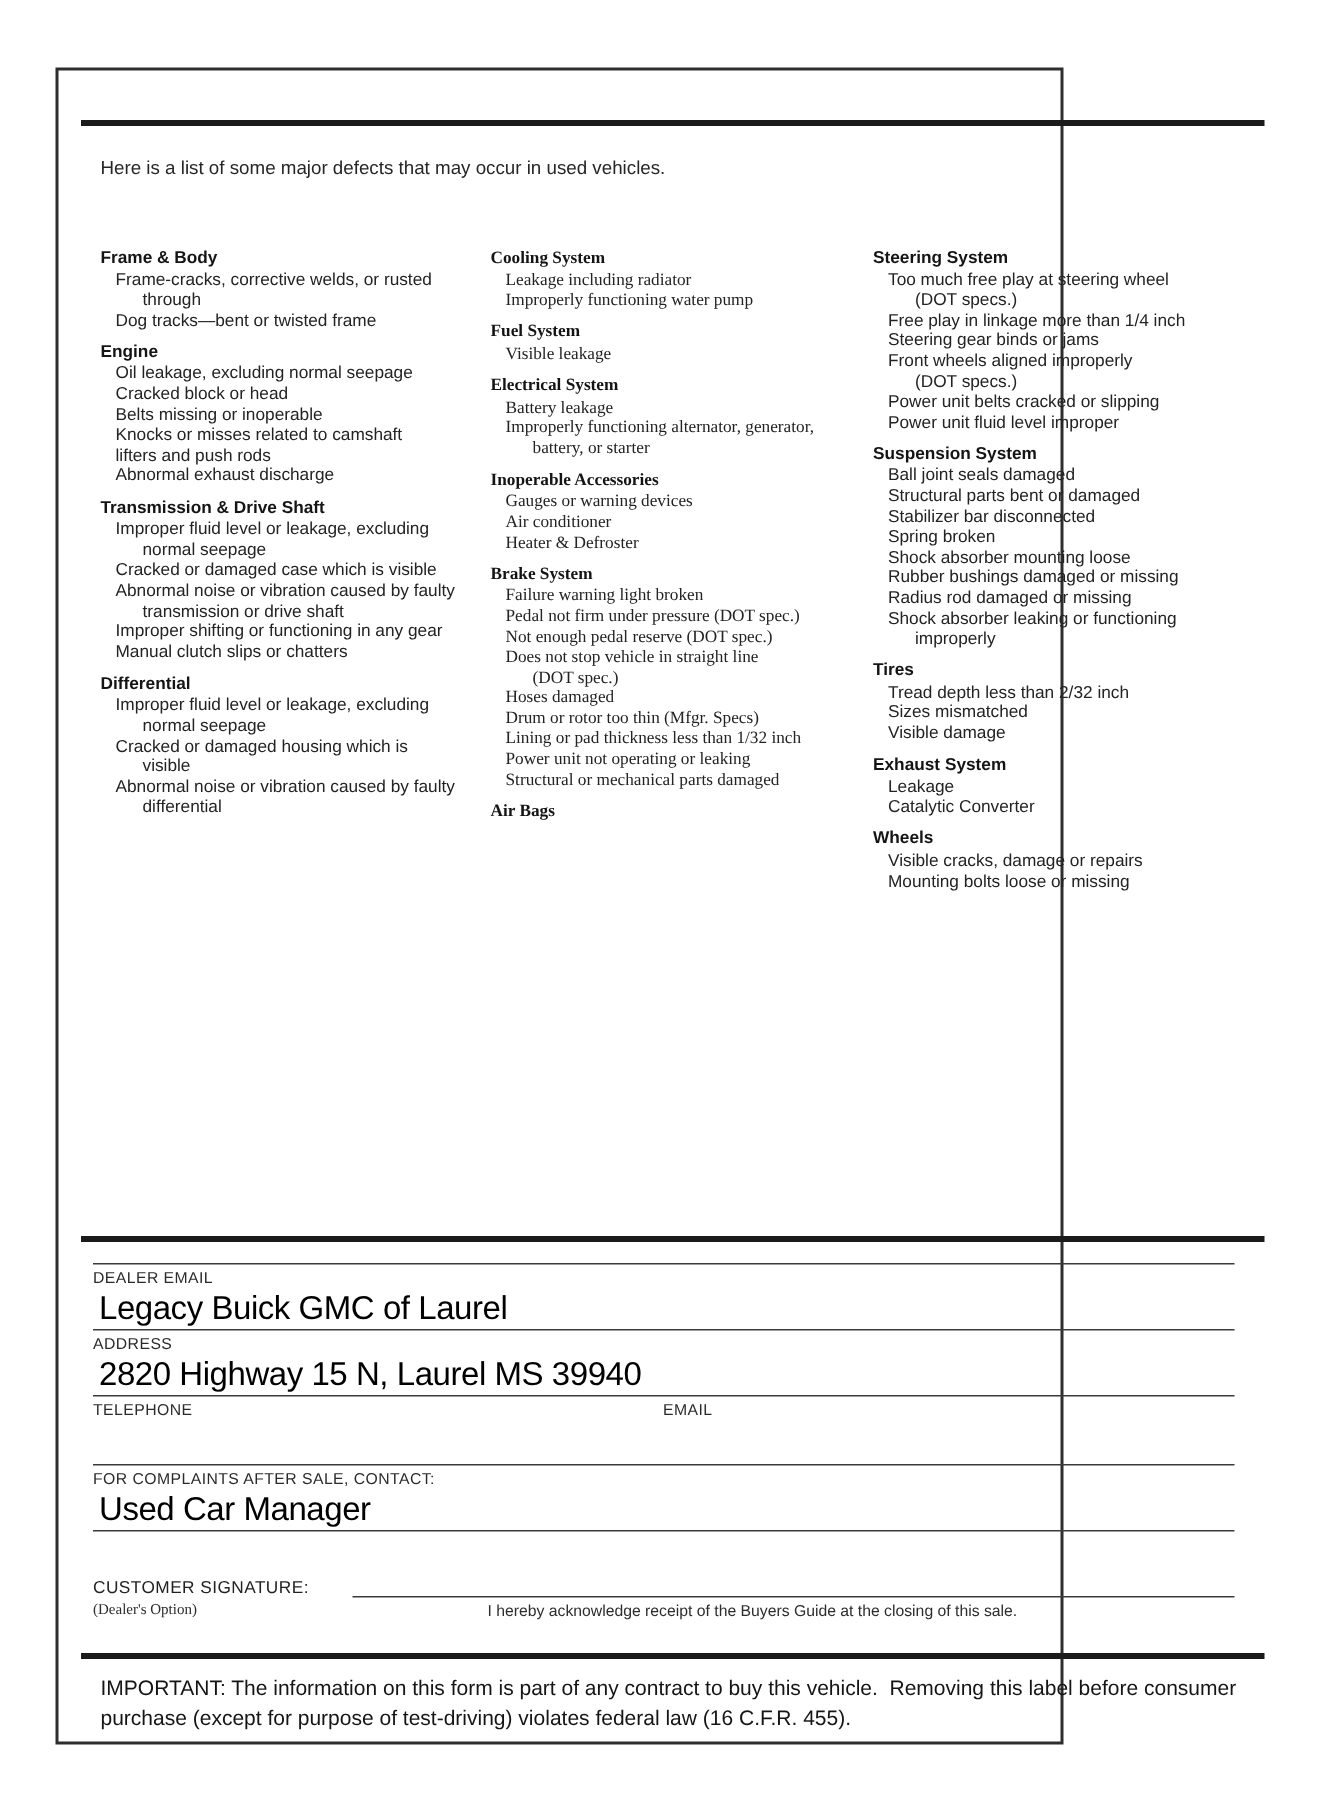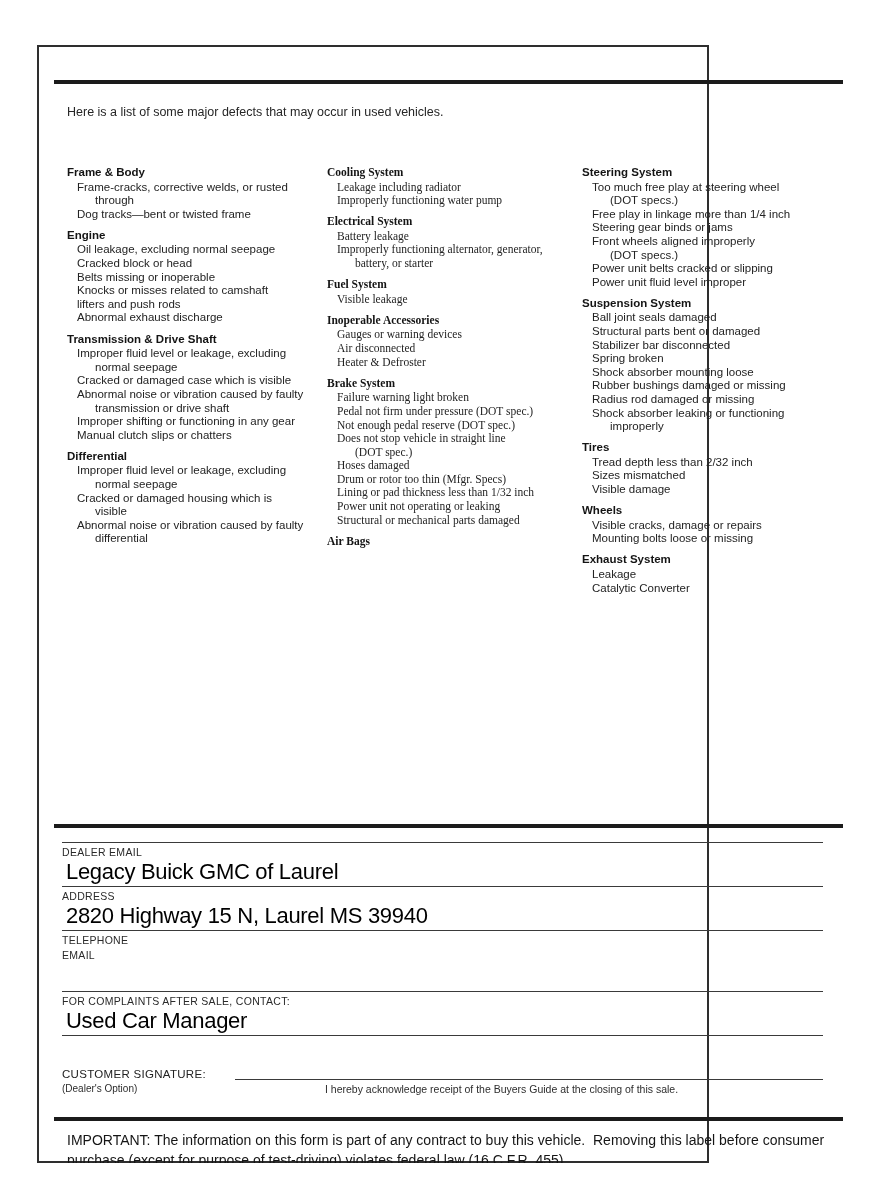--- a/index.html
+++ b/index.html
@@ -61,32 +61,32 @@
     color:#2a2a2a;
     padding:3px 0 0 8px;
     height:15px;
   }
   .fvalue {
     font-size:22px; letter-spacing:-0.3px;
     color:#000000;
     padding:1px 0 3px 12px;
     height:28px;
   }
-  .dual-row { display:flex; padding-left:8px;flex-direction:column; }
+  .dual-row { display:flex; padding-left:8px; }
   .dual-row .flabel { padding-left:0; }
   .dual-row .cell-tel { width:380px; }
   .empty-row { height:30px; }
   .sig-row {
     display:flex; align-items:flex-end;
     margin:24px 20px 0 8px; height:20px;gap:24px;
   }
   .sig-label { font-size:11.5px; letter-spacing:0.3px; color:#222; white-space:nowrap; }
   .sig-line { flex:1; border-bottom:1.4px solid #3a3a3a; margin-left:5px; height:14px; }
   .note-row { display:flex; margin:3px 20px 0 8px; height:16px; }
-  .note-opt { width:263px; font-size:10px; color:#2d2d2d; }
+  .note-opt { width:263px; font-size:10px; color:#2d2d2d;font-family:Liberation Serif, serif; }
   .note-ack { font-size:10.5px; color:#2d2d2d; }
   .bar.bottom { margin-top:18px; }
   .important {
     margin:9px 20px 0 13px; width:772px;
     font-size:14px; line-height:20px; color:#151515;
   }
   .important b { font-weight:normal; }
   .important .txt { white-space:pre-wrap; }
 </style>
 </head>
@@ -135,33 +135,33 @@
           <div class="item wrap">differential</div>
         </div>
       </div>
       <div class="col">
         <div class="section">
           <div class="sec-title">Cooling System</div>
           <div class="item">Leakage including radiator</div>
           <div class="item">Improperly functioning water pump</div>
         </div>
         <div class="section">
+          <div class="sec-title">Fuel System</div>
+          <div class="item">Visible leakage</div>
+        </div>
+        <div class="section">
           <div class="sec-title">Electrical System</div>
           <div class="item">Battery leakage</div>
           <div class="item">Improperly functioning alternator, generator,</div>
           <div class="item wrap">battery, or starter</div>
         </div>
         <div class="section">
-          <div class="sec-title">Fuel System</div>
-          <div class="item">Visible leakage</div>
-        </div>
-        <div class="section">
           <div class="sec-title">Inoperable Accessories</div>
           <div class="item">Gauges or warning devices</div>
-          <div class="item">Air disconnected</div>
+          <div class="item">Air conditioner</div>
           <div class="item">Heater &amp; Defroster</div>
         </div>
         <div class="section">
           <div class="sec-title">Brake System</div>
           <div class="item">Failure warning light broken</div>
           <div class="item">Pedal not firm under pressure (DOT spec.)</div>
           <div class="item">Not enough pedal reserve (DOT spec.)</div>
           <div class="item">Does not stop vehicle in straight line</div>
           <div class="item wrap">(DOT spec.)</div>
           <div class="item">Hoses damaged</div>
@@ -198,28 +198,28 @@
           <div class="item">Shock absorber leaking or functioning</div>
           <div class="item wrap">improperly</div>
         </div>
         <div class="section">
           <div class="sec-title">Tires</div>
           <div class="item">Tread depth less than 2/32 inch</div>
           <div class="item">Sizes mismatched</div>
           <div class="item">Visible damage</div>
         </div>
         <div class="section">
+          <div class="sec-title">Exhaust System</div>
+          <div class="item">Leakage</div>
+          <div class="item">Catalytic Converter</div>
+        </div>
+        <div class="section">
           <div class="sec-title">Wheels</div>
           <div class="item">Visible cracks, damage or repairs</div>
           <div class="item">Mounting bolts loose or missing</div>
-        </div>
-        <div class="section">
-          <div class="sec-title">Exhaust System</div>
-          <div class="item">Leakage</div>
-          <div class="item">Catalytic Converter</div>
         </div>
       </div>
     </div>
 
   <div class="form-block">
     <div class="bar"></div>
 
     <div class="frule first"></div>
     <div class="flabel">DEALER EMAIL</div>
     <div class="fvalue">Legacy Buick GMC of Laurel</div>

